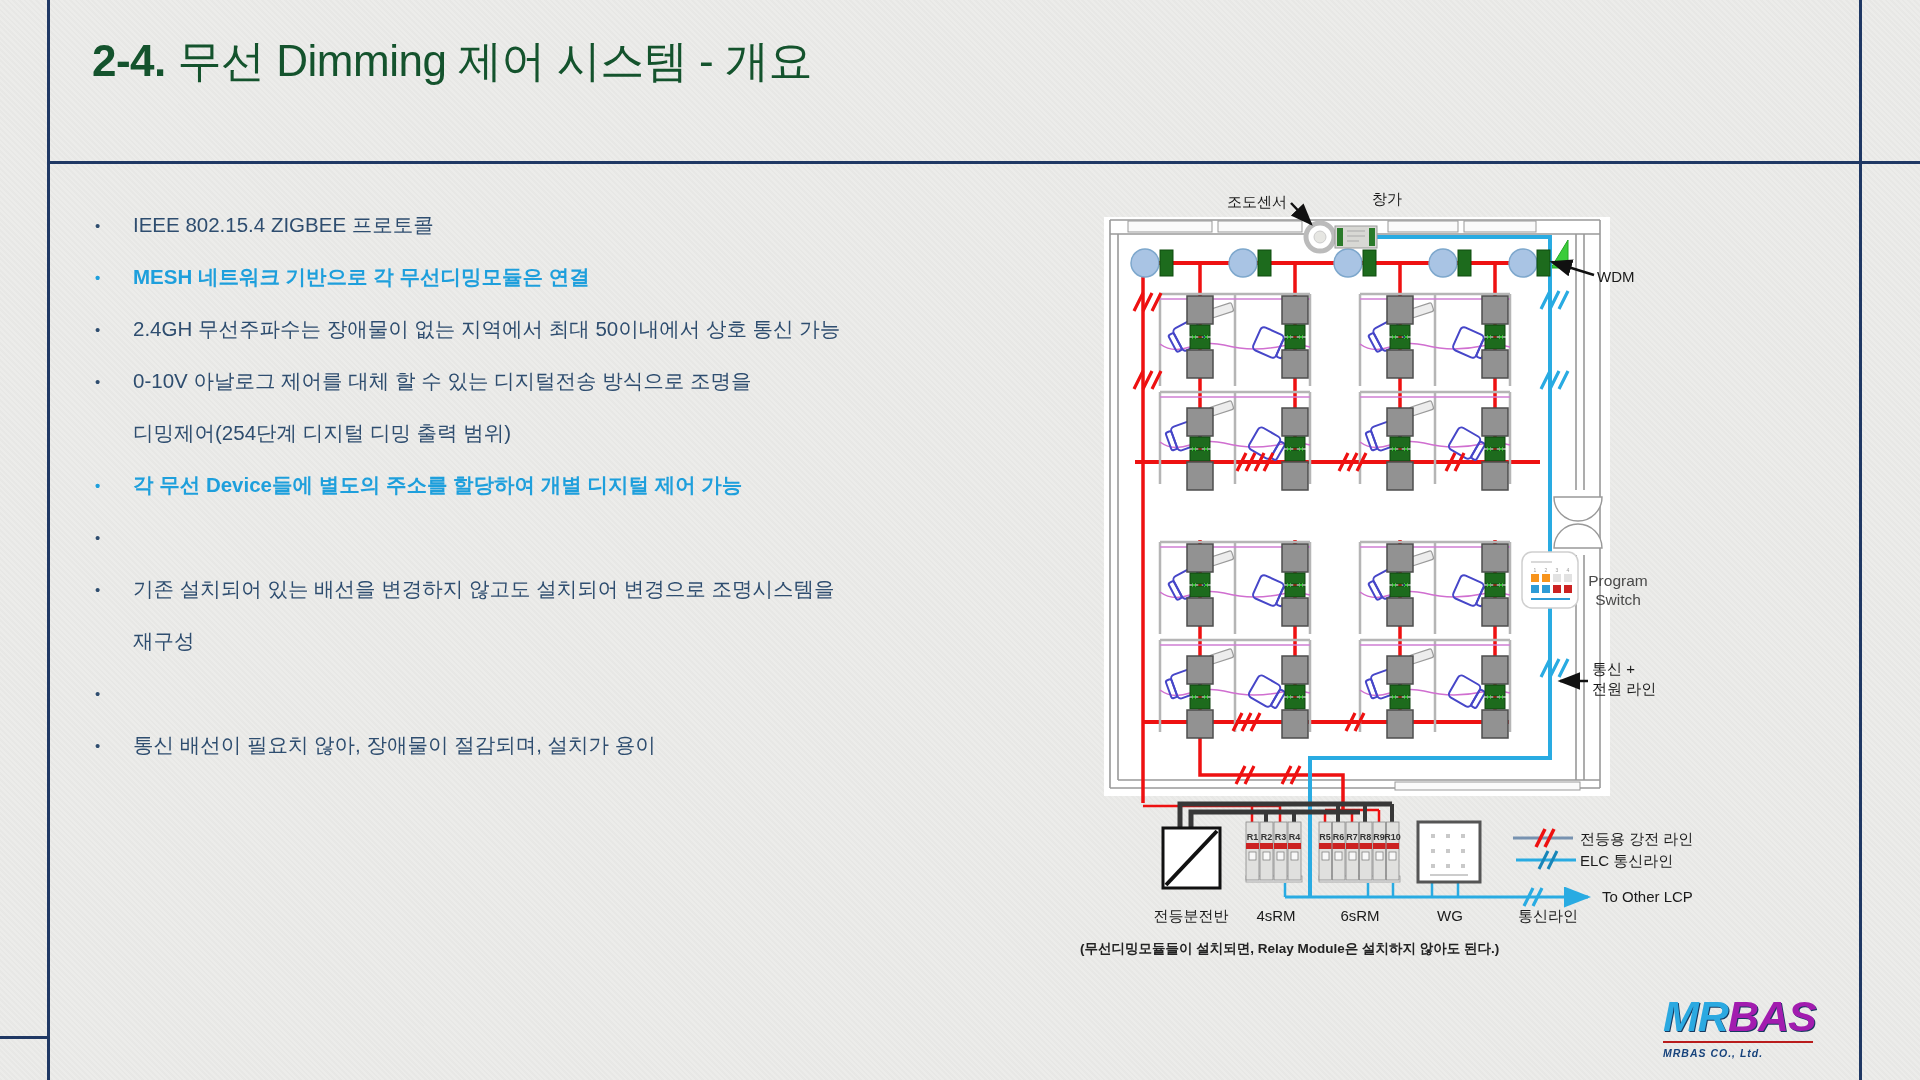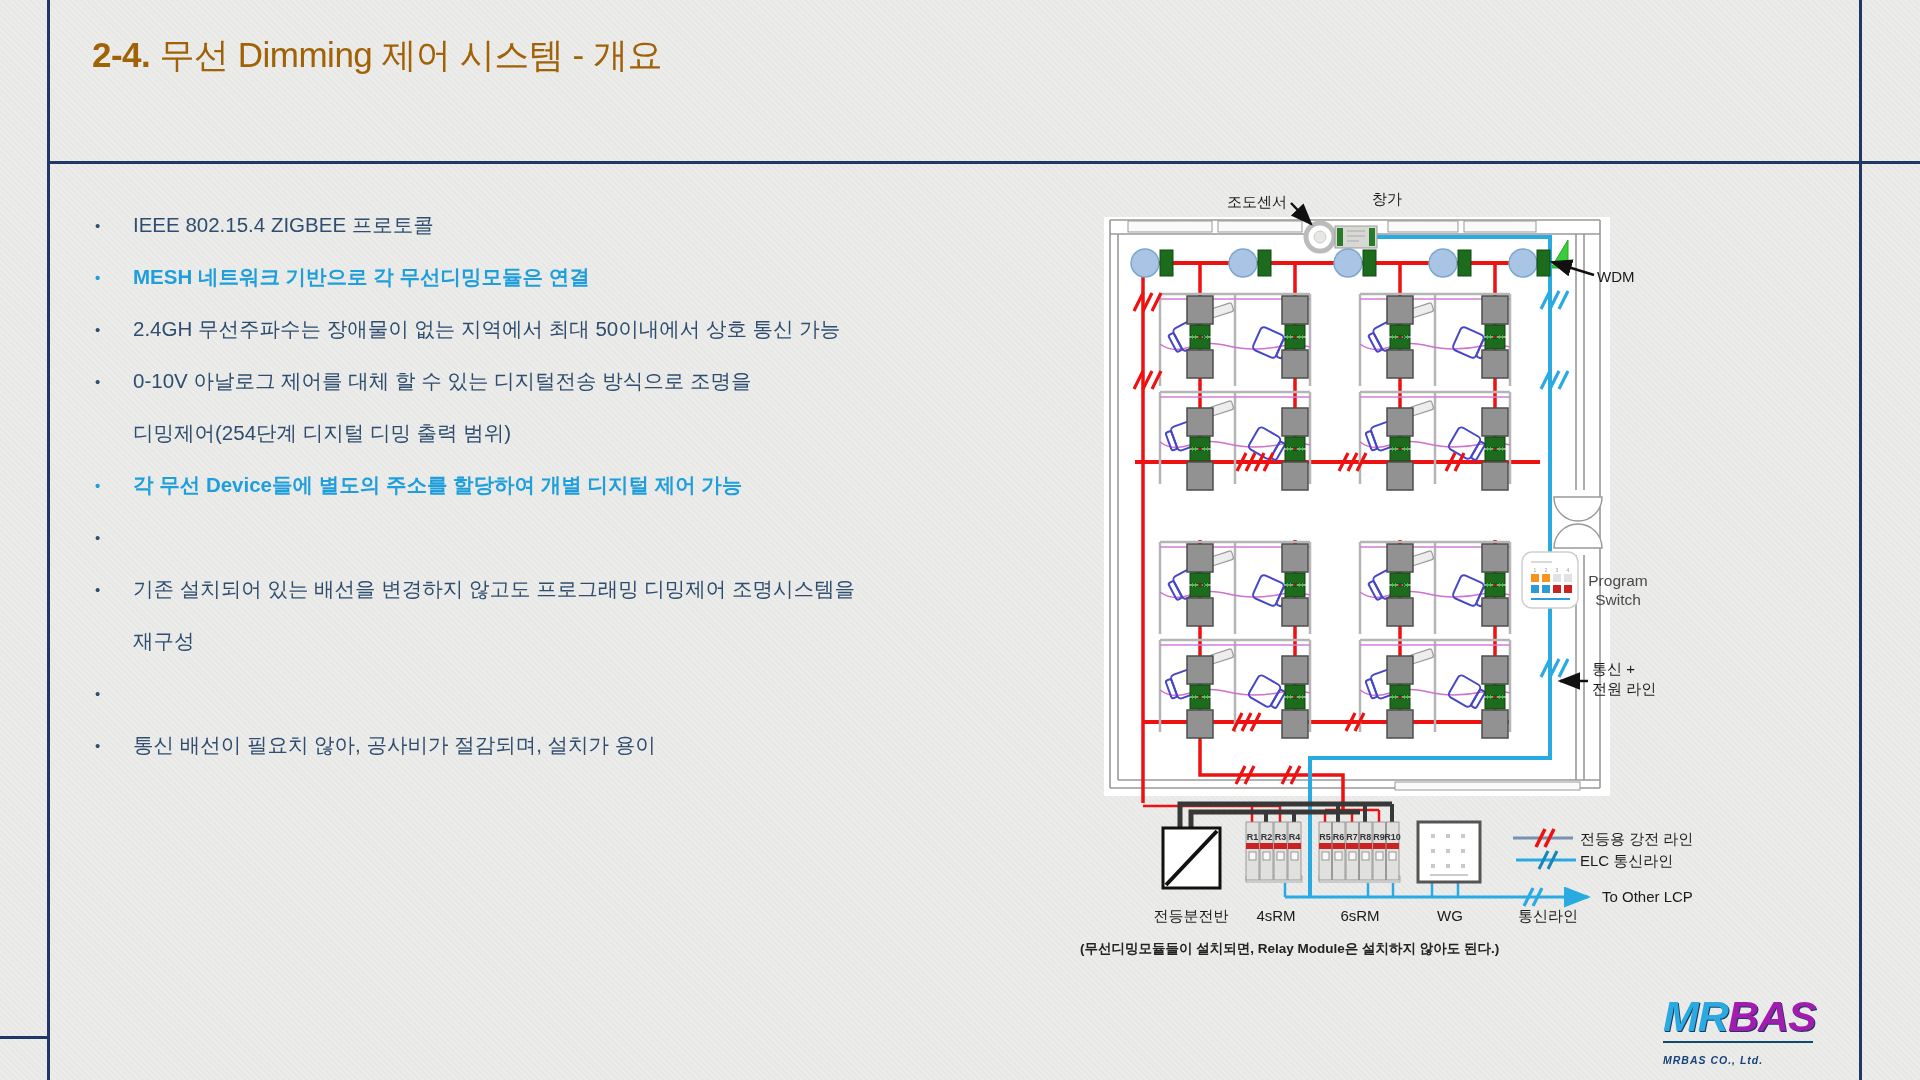--- a/index.html
+++ b/index.html
@@ -8,42 +8,42 @@
     background:#ECECEA;
     background-image:repeating-linear-gradient(45deg, rgba(0,0,0,0.018) 0 2px, rgba(255,255,255,0.02) 2px 4px);
     font-family:"Liberation Sans", sans-serif;
   }
   .frame{position:absolute;background:#1F3864;}
   #frame-left{left:47px;top:0;width:3px;height:1080px;}
   #frame-top{left:47px;top:161px;width:1873px;height:3px;}
   #frame-right{left:1859px;top:0;width:3px;height:1080px;}
   #frame-bottom-left{left:0;top:1036px;width:47px;height:3px;}
 
-  #title{position:absolute;left:92px;top:32px;color:#a16207;font-size:35px;letter-spacing:-0.5px;white-space:nowrap;}
+  #title{position:absolute;left:92px;top:32px;color:#14532d;font-size:44px;letter-spacing:-0.5px;white-space:nowrap;}
   #title .pfx{font-weight:700;}
   #title .rest{font-weight:400;}
 
   #bullets{position:absolute;left:95px;top:199px;width:900px;}
   .brow{display:flex;align-items:center;height:52px;color:#2E4D6F;font-size:20.5px;white-space:nowrap;}
   .brow .dot{width:38px;font-size:15px;flex:0 0 38px;}
   .brow.hl{color:#1E9FDC;font-weight:700;}
 
   #diagram{position:absolute;left:1080px;top:140px;}
   svg text{font-family:"Liberation Sans", sans-serif;}
   .klabel{fill:#1a1a1a;font-size:15px;}
   .glabel{fill:#4a4a4a;font-size:15.5px;}
   .rlabel{fill:#333;font-size:9px;font-weight:700;}
   .note{fill:#222;font-size:13.5px;font-weight:600;}
 
   #logo{position:absolute;left:1663px;top:995px;line-height:1;}
   #logo .big{font-size:43px;font-style:italic;font-weight:900;letter-spacing:-1px;white-space:nowrap;
              text-shadow:1px 1px 0 #16395f;}
   #logo .mr{color:#2BA9E1;margin-top:24px;}
   #logo .bas{color:#a21caf;}
-  #logo .sub{margin-top:3px;border-top:2px solid #0c4a6e;padding-top:12px;width:150px;
+  #logo .sub{margin-top:3px;border-top:2px solid #b91c1c;padding-top:5px;width:150px;
              color:#16427B;font-size:10.5px;font-weight:700;font-style:italic;letter-spacing:1px;}
 </style>
 </head>
 <body>
 
 <div class="frame" id="frame-left"></div>
 <div class="frame" id="frame-top"></div>
 <div class="frame" id="frame-right"></div>
 <div class="frame" id="frame-bottom-left"></div>
 
@@ -74,32 +74,32 @@
     </div>
     <div class="brow hl">
       <span class="dot">•</span>
       <span>각 무선 Device들에 별도의 주소를 할당하여 개별 디지털 제어 가능</span>
     </div>
     <div class="brow">
       <span class="dot">•</span>
     </div>
     <div class="brow">
       <span class="dot">•</span>
-      <span>기존 설치되어 있는 배선을 변경하지 않고도 프로그래밍 디밍제어 조명시스템을</span>
+      <span>기존 설치되어 있는 배선을 변경하지 않고도 설치되어 변경으로 조명시스템을</span>
     </div>
     <div class="brow">
       <span class="dot"></span>
       <span>재구성</span>
     </div>
     <div class="brow">
       <span class="dot">•</span>
     </div>
     <div class="brow">
       <span class="dot">•</span>
-      <span>통신 배선이 필요치 않아, 공사비가 절감되며, 설치가 용이</span>
+      <span>통신 배선이 필요치 않아, 장애물이 절감되며, 설치가 용이</span>
     </div>
   </div>
 
 <div id="diagram">
 <svg width="840" height="840" viewBox="1080 140 840 840">
   <defs>
     <marker id="arrB" markerWidth="10" markerHeight="10" refX="8" refY="3.5" orient="auto">
       <polygon points="0,0 9,3.5 0,7" fill="#111"></polygon>
     </marker>
     <marker id="arrC" markerWidth="10" markerHeight="10" refX="8" refY="3.5" orient="auto">

